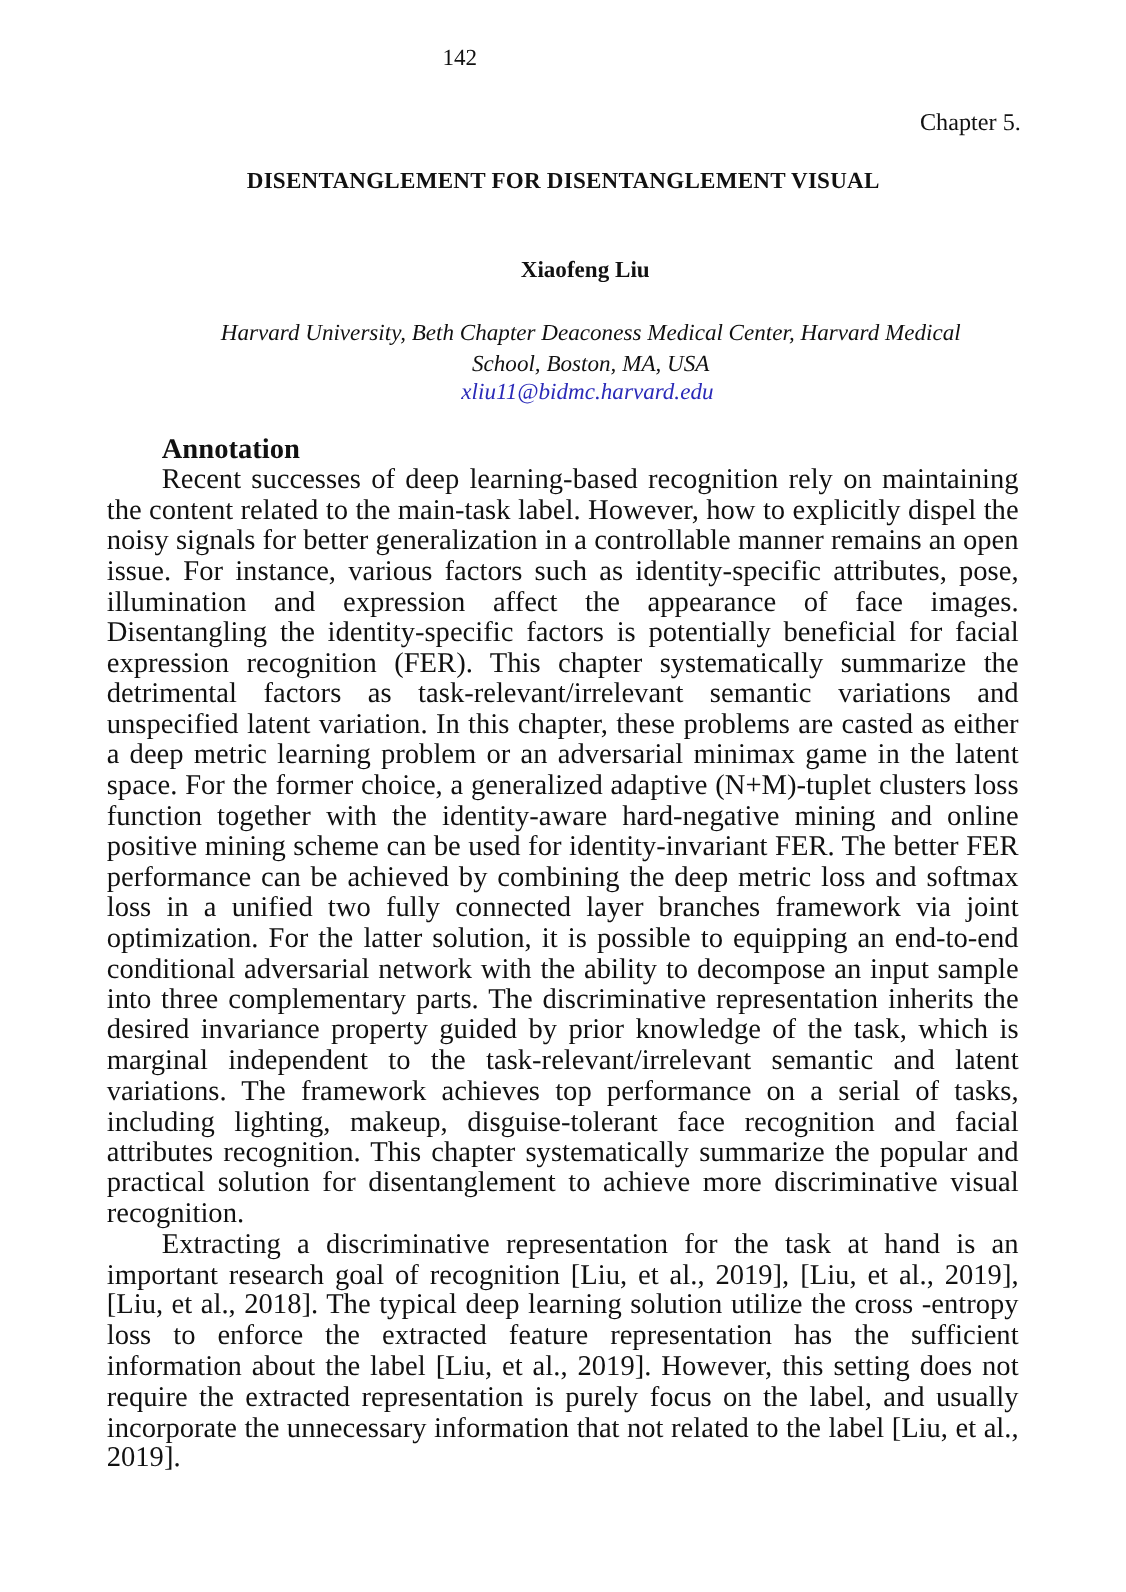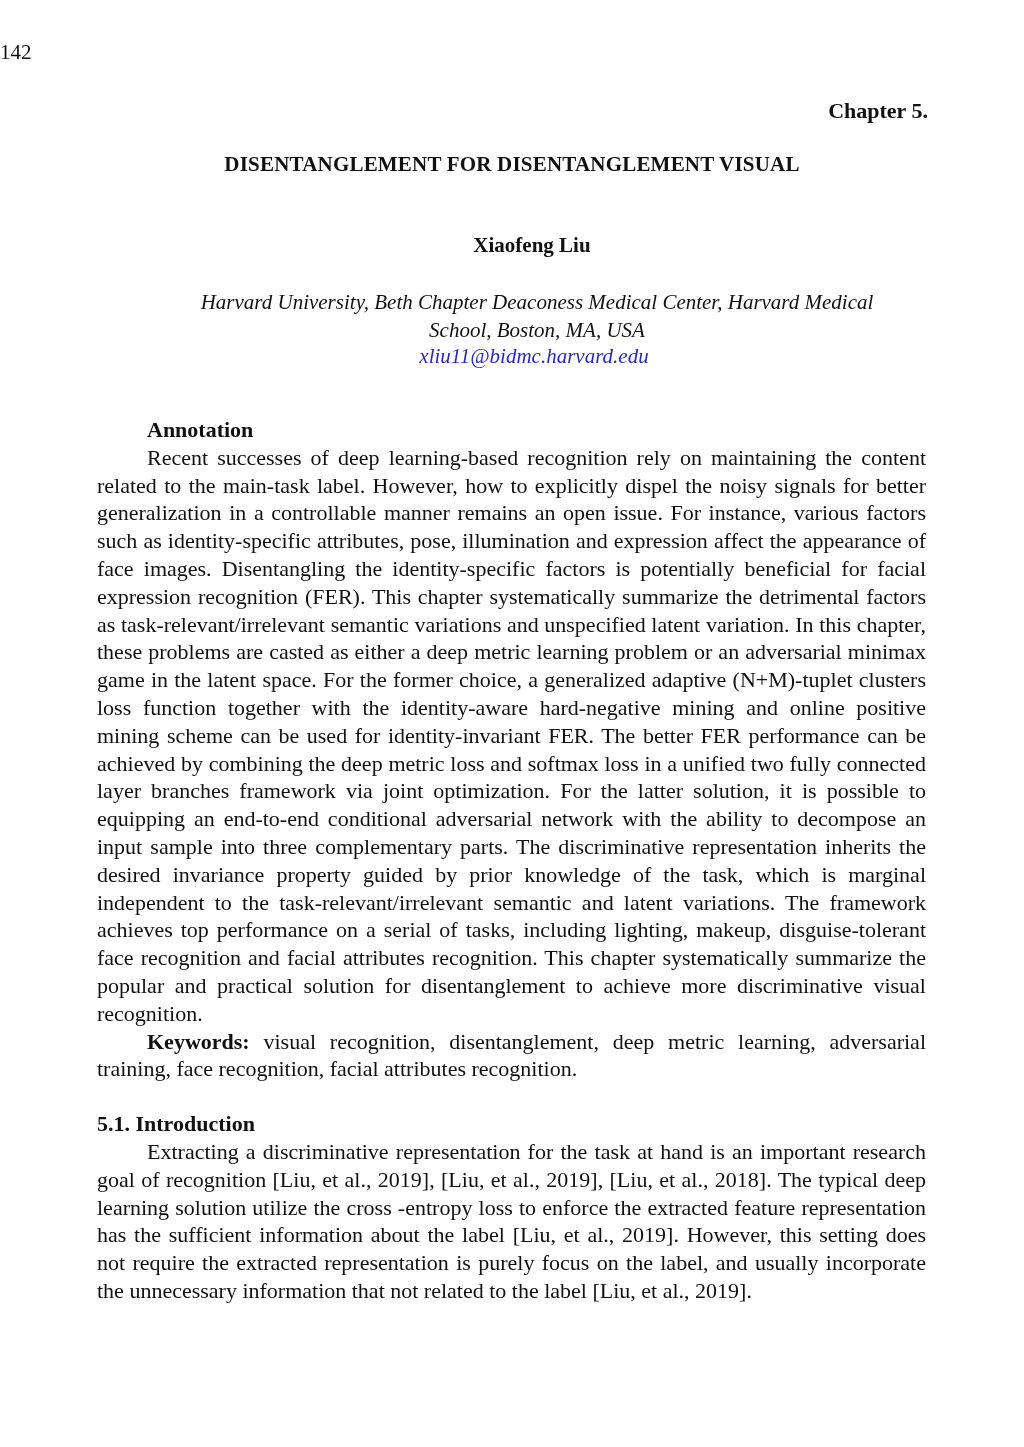--- a/index.html
+++ b/index.html
@@ -1,45 +1,45 @@
 <!DOCTYPE html>
 <html><head>
 <meta charset="utf-8">
 <style>
   html, body { margin: 0; padding: 0; background: #ffffff; }
   body {
     width: 1024px; height: 1447px; position: relative; overflow: hidden;
     font-family: "Liberation Serif", serif; color: #111;
   }
   .page-number {
-    position: absolute; top: 40px; left: 0; width: 836px; 
+    position: absolute; top: 40px; left: 0; width: 836px; text-align: center;
     font-size: 21px;
   }
   .chapter-label {
-    position: absolute; top: 98px; right: 96px; font-weight: bold; font-size: 22px;
+    position: absolute; top: 98px; right: 96px; font-weight: normal; font-size: 22px;
   }
   .title {
     position: absolute; top: 150px; left: 150px; width: 724px; text-align: center;
     font-weight: bold; font-size: 21px; line-height: 29px; letter-spacing: 0.2px;
   }
   .author {
     position: absolute; top: 233px; left: 0; width: 1024px; text-align: center;
     font-weight: bold; font-size: 21px; margin-left: 20px;
   }
   .affiliation {
     position: absolute; top: 288px; left: 120px; width: 834px; text-align: center;
     font-style: italic; font-size: 21px; line-height: 28px;
   }
   .email {
     position: absolute; top: 344px; left: 0; width: 1068px; text-align: center;
     font-style: italic; font-size: 21px; color: #2a2ab8; text-decoration: none;
   }
   .content {
-    position: absolute; top: 416px; left: 97px; width: 829px;
-    font-size: 22px; line-height: 27.8px; text-align: justify;
+    position: absolute; top: 394px; left: 97px; width: 829px;
+    font-size: 26px; line-height: 27.8px; text-align: justify;
   }
   .content p { margin: 0; }
   .indent { text-indent: 50px; }
   .sub-heading { font-weight: bold; margin-top: 27px !important; }
   .ann-heading { padding-left: 50px; font-weight: bold; }
 </style>
 </head>
 <body>
 
 <div class="page-number">142</div>
@@ -54,16 +54,14 @@
 <div class="affiliation">
   <div>Harvard University, Beth Chapter Deaconess Medical Center, Harvard Medical</div>
   <div>School, Boston, MA, USA</div>
 </div>
 
 <a class="email">xliu11@bidmc.harvard.edu</a>
 
 <div class="content">
   <p class="ann-heading">Annotation</p>
   <p class="indent">Recent successes of deep learning-based recognition rely on maintaining the content related to the main-task label. However, how to explicitly dispel the noisy signals for better generalization in a controllable manner remains an open issue. For instance, various factors such as identity-specific attributes, pose, illumination and expression affect the appearance of face images. Disentangling the identity-specific factors is potentially beneficial for facial expression recognition (FER). This chapter systematically summarize the detrimental factors as task-relevant/irrelevant semantic variations and unspecified latent variation. In this chapter, these problems are casted as either a deep metric learning problem or an adversarial minimax game in the latent space. For the former choice, a generalized adaptive (N+M)-tuplet clusters loss function together with the identity-aware hard-negative mining and online positive mining scheme can be used for identity-invariant FER. The better FER performance can be achieved by combining the deep metric loss and softmax loss in a unified two fully connected layer branches framework via joint optimization. For the latter solution, it is possible to equipping an end-to-end conditional adversarial network with the ability to decompose an input sample into three complementary parts. The discriminative representation inherits the desired invariance property guided by prior knowledge of the task, which is marginal independent to the task-relevant/irrelevant semantic and latent variations. The framework achieves top performance on a serial of tasks, including lighting, makeup, disguise-tolerant face recognition and facial attributes recognition. This chapter systematically summarize the popular and practical solution for disentanglement to achieve more discriminative visual recognition.</p>
-  <p class="indent"><b>Keywords:</b><span> visual recognition, disentanglement, deep metric learning, adversarial training, face recognition, facial attributes recognition.</span></p>
-  <p class="sub-heading">5.1. Introduction</p>
   <p class="indent">Extracting a discriminative representation for the task at hand is an important research goal of recognition [Liu, et al., 2019], [Liu, et al., 2019], [Liu, et al., 2018]. The typical deep learning solution utilize the cross -entropy loss to enforce the extracted feature representation has the sufficient information about the label [Liu, et al., 2019]. However, this setting does not require the extracted representation is purely focus on the label, and usually incorporate the unnecessary information that not related to the label [Liu, et al., 2019].</p>
 </div>
 
 </body></html>

